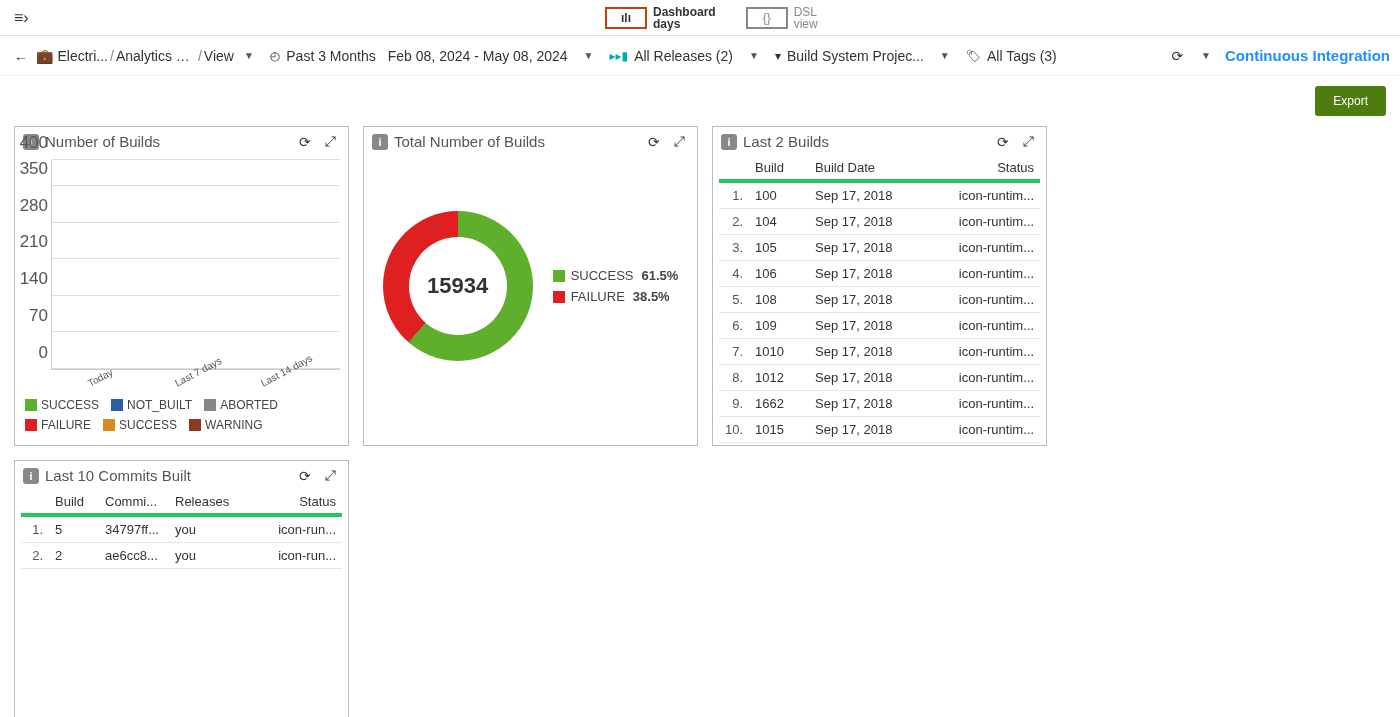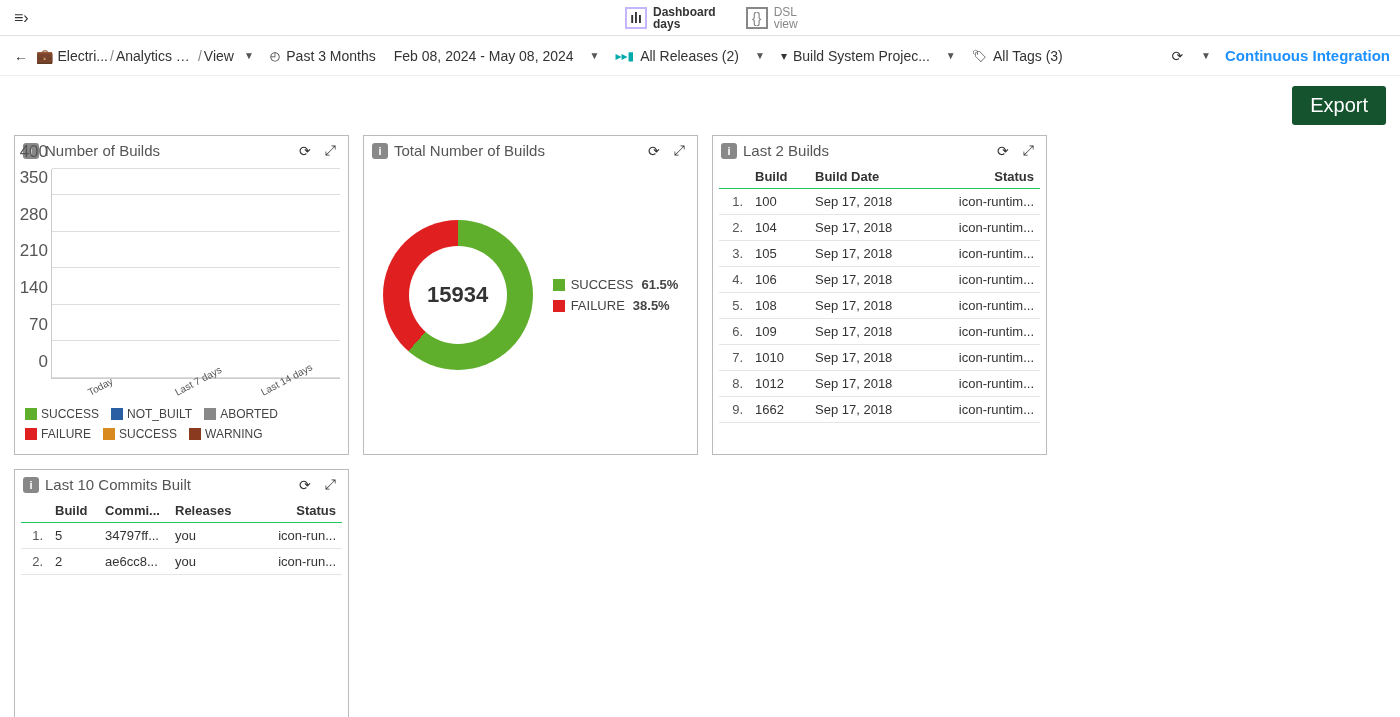--- a/index.html
+++ b/index.html
@@ -2,35 +2,35 @@
 <html><head>
 <meta charset="utf-8">
 <style>
 *{box-sizing:border-box;margin:0;padding:0;font-family:Arial,Helvetica,sans-serif}
 body{background:#fff;color:#333;font-size:13px;width:1400px}
 .topbar{display:flex;align-items:center;height:36px;border-bottom:1px solid #e0e0e0;padding:0 10px}
 .hamburger{font-size:16px;cursor:pointer;padding:4px}
 .view-tabs{display:flex;gap:30px;margin:0 auto}
 .view-tab{display:flex;align-items:center;gap:6px;cursor:pointer;font-size:12px}
 .view-tab.active{font-weight:bold}
-.view-tab .vicon{width:22px;height:22px;border:2px solid #c4b5fd;display:flex;align-items:center;justify-content:center;font-size:14px}
+.view-tab .vicon{width:42px;height:22px;border:2px solid #c2410c;display:flex;align-items:center;justify-content:center;font-size:12px}
 .view-tab.dim .vicon{border-color:#888;color:#888}
 .view-tab.dim{color:#888}
 .filterbar{display:flex;align-items:center;height:40px;padding:0 10px;gap:6px;border-bottom:1px solid #eee;font-size:14px}
 .fb-left{display:flex;align-items:center;gap:4px;flex:0 0 auto}
 .fb-left .back{font-size:14px;padding:2px 4px;cursor:pointer}
 .crumb{display:flex;align-items:center;}
 .crumb .seg{max-width:80px;overflow:hidden;text-overflow:ellipsis;white-space:nowrap}
 .drop{font-size:10px;cursor:pointer;padding:0 4px;color:#555}
 .pill{display:flex;align-items:center;gap:6px;padding:0 6px}
 .pill .ic{font-size:12px}
 .fb-right{margin-left:auto;display:flex;align-items:center;gap:10px}
 .ci-link{color:#1e90ff;font-weight:bold;font-size:15px}
 .export-row{display:flex;justify-content:flex-end;padding:10px 14px}
-.btn-export{background:#14532d;color:#fff;border:none;padding:8px 18px;font-size:20px;border-radius:3px;cursor:pointer}
+.btn-export{background:#4d7c0f;color:#fff;border:none;padding:8px 18px;font-size:12px;border-radius:3px;cursor:pointer}
 .grid{display:flex;flex-wrap:wrap;gap:14px;padding:0 14px 14px}
 .card{border:1px solid #bbb;background:#fff;position:relative}
 .card-hd{display:flex;align-items:center;padding:6px 8px;gap:6px;color:#555;font-size:15px}
 .card-hd .info{width:16px;height:16px;background:#888;color:#fff;border-radius:3px;font-size:11px;display:flex;align-items:center;justify-content:center;font-weight:bold}
 .card-hd .sp{flex:1}
 .ca{cursor:pointer;font-size:14px;padding:0 4px;color:#333}
 .row1 .card{height:320px}
 .c-nb{width:335px}
 .c-tb{width:335px}
 .c-lb{width:335px}
@@ -50,21 +50,21 @@
 
 .donut-wrap{display:flex;align-items:center;justify-content:center;gap:20px;height:260px}
 .donut{width:150px;height:150px;border-radius:50%;position:relative;background:conic-gradient(#5fae2c 0 61.5%,#e02020 61.5% 100%)}
 .donut::after{content:attr(data-center);position:absolute;inset:26px;background:#fff;border-radius:50%;display:flex;align-items:center;justify-content:center;font-size:22px;font-weight:bold;color:#333}
 .donut-leg{font-size:13px;color:#444}
 .donut-leg div{margin:6px 0;display:flex;align-items:center;gap:6px}
 .donut-leg .sw{width:12px;height:12px}
 .donut-leg b{margin-left:2px}
 
 .tbl{width:100%;border-collapse:collapse;font-size:13px}
-.tbl th{text-align:left;font-weight:bold;padding:4px 6px;border-bottom:1px solid #22c55e;color:#333;white-space:nowrap;overflow:hidden;text-overflow:ellipsis}
+.tbl th{text-align:left;font-weight:normal;padding:4px 6px;border-bottom:4px solid #22c55e;color:#333;white-space:nowrap;overflow:hidden;text-overflow:ellipsis}
 .tbl td{padding:5px 6px;border-bottom:1px solid #e5e5e5;white-space:nowrap;overflow:hidden;text-overflow:ellipsis}
 .tbl .idx{text-align:right;color:#555;width:28px}
 .tbl-wrap{overflow:hidden;padding:0 6px}
 .sep{color:#888;padding:0 2px}
 </style>
 </head>
 <body>
 
 <div class="topbar">
   <span class="hamburger">≡›</span>
@@ -92,21 +92,21 @@
       <span class="seg">Analytics da...</span>
       <span class="sep">/</span>
       <span class="seg">View</span>
     </div>
   </div>
   <span class="drop">▼</span>
 
   <div class="pill">
     <span class="ic">◴</span>
     <span>Past 3 Months</span>
-    <span style="margin-left:12px">Feb 08, 2024 - May 08, 2024</span>
+    <span style="margin-left:6px">Feb 08, 2024 - May 08, 2024</span>
   </div>
   <span class="drop">▼</span>
 
   <div class="pill">
     <span class="ic" style="color:#0aa">▸▸▮</span>
     <span>All Releases (2)</span>
   </div>
   <span class="drop">▼</span>
 
   <div class="pill">
@@ -291,20 +291,26 @@
               <td>1012</td>
               <td>Sep 17, 2018</td>
               <td style="text-align:right">icon-runtim...</td>
             </tr>
             <tr>
               <td class="idx">9.</td>
               <td>1662</td>
               <td>Sep 17, 2018</td>
               <td style="text-align:right">icon-runtim...</td>
             </tr>
+            <tr>
+              <td class="idx">10.</td>
+              <td>1015</td>
+              <td>Sep 17, 2018</td>
+              <td style="text-align:right">icon-runtim...</td>
+            </tr>
           </tbody>
       </table>
     </div>
   </div>
 
   <div class="card c-lc">
     <div class="card-hd">
       <span class="info">i</span>
       <span>Last 10 Commits Built</span>
       <span class="sp"></span>

